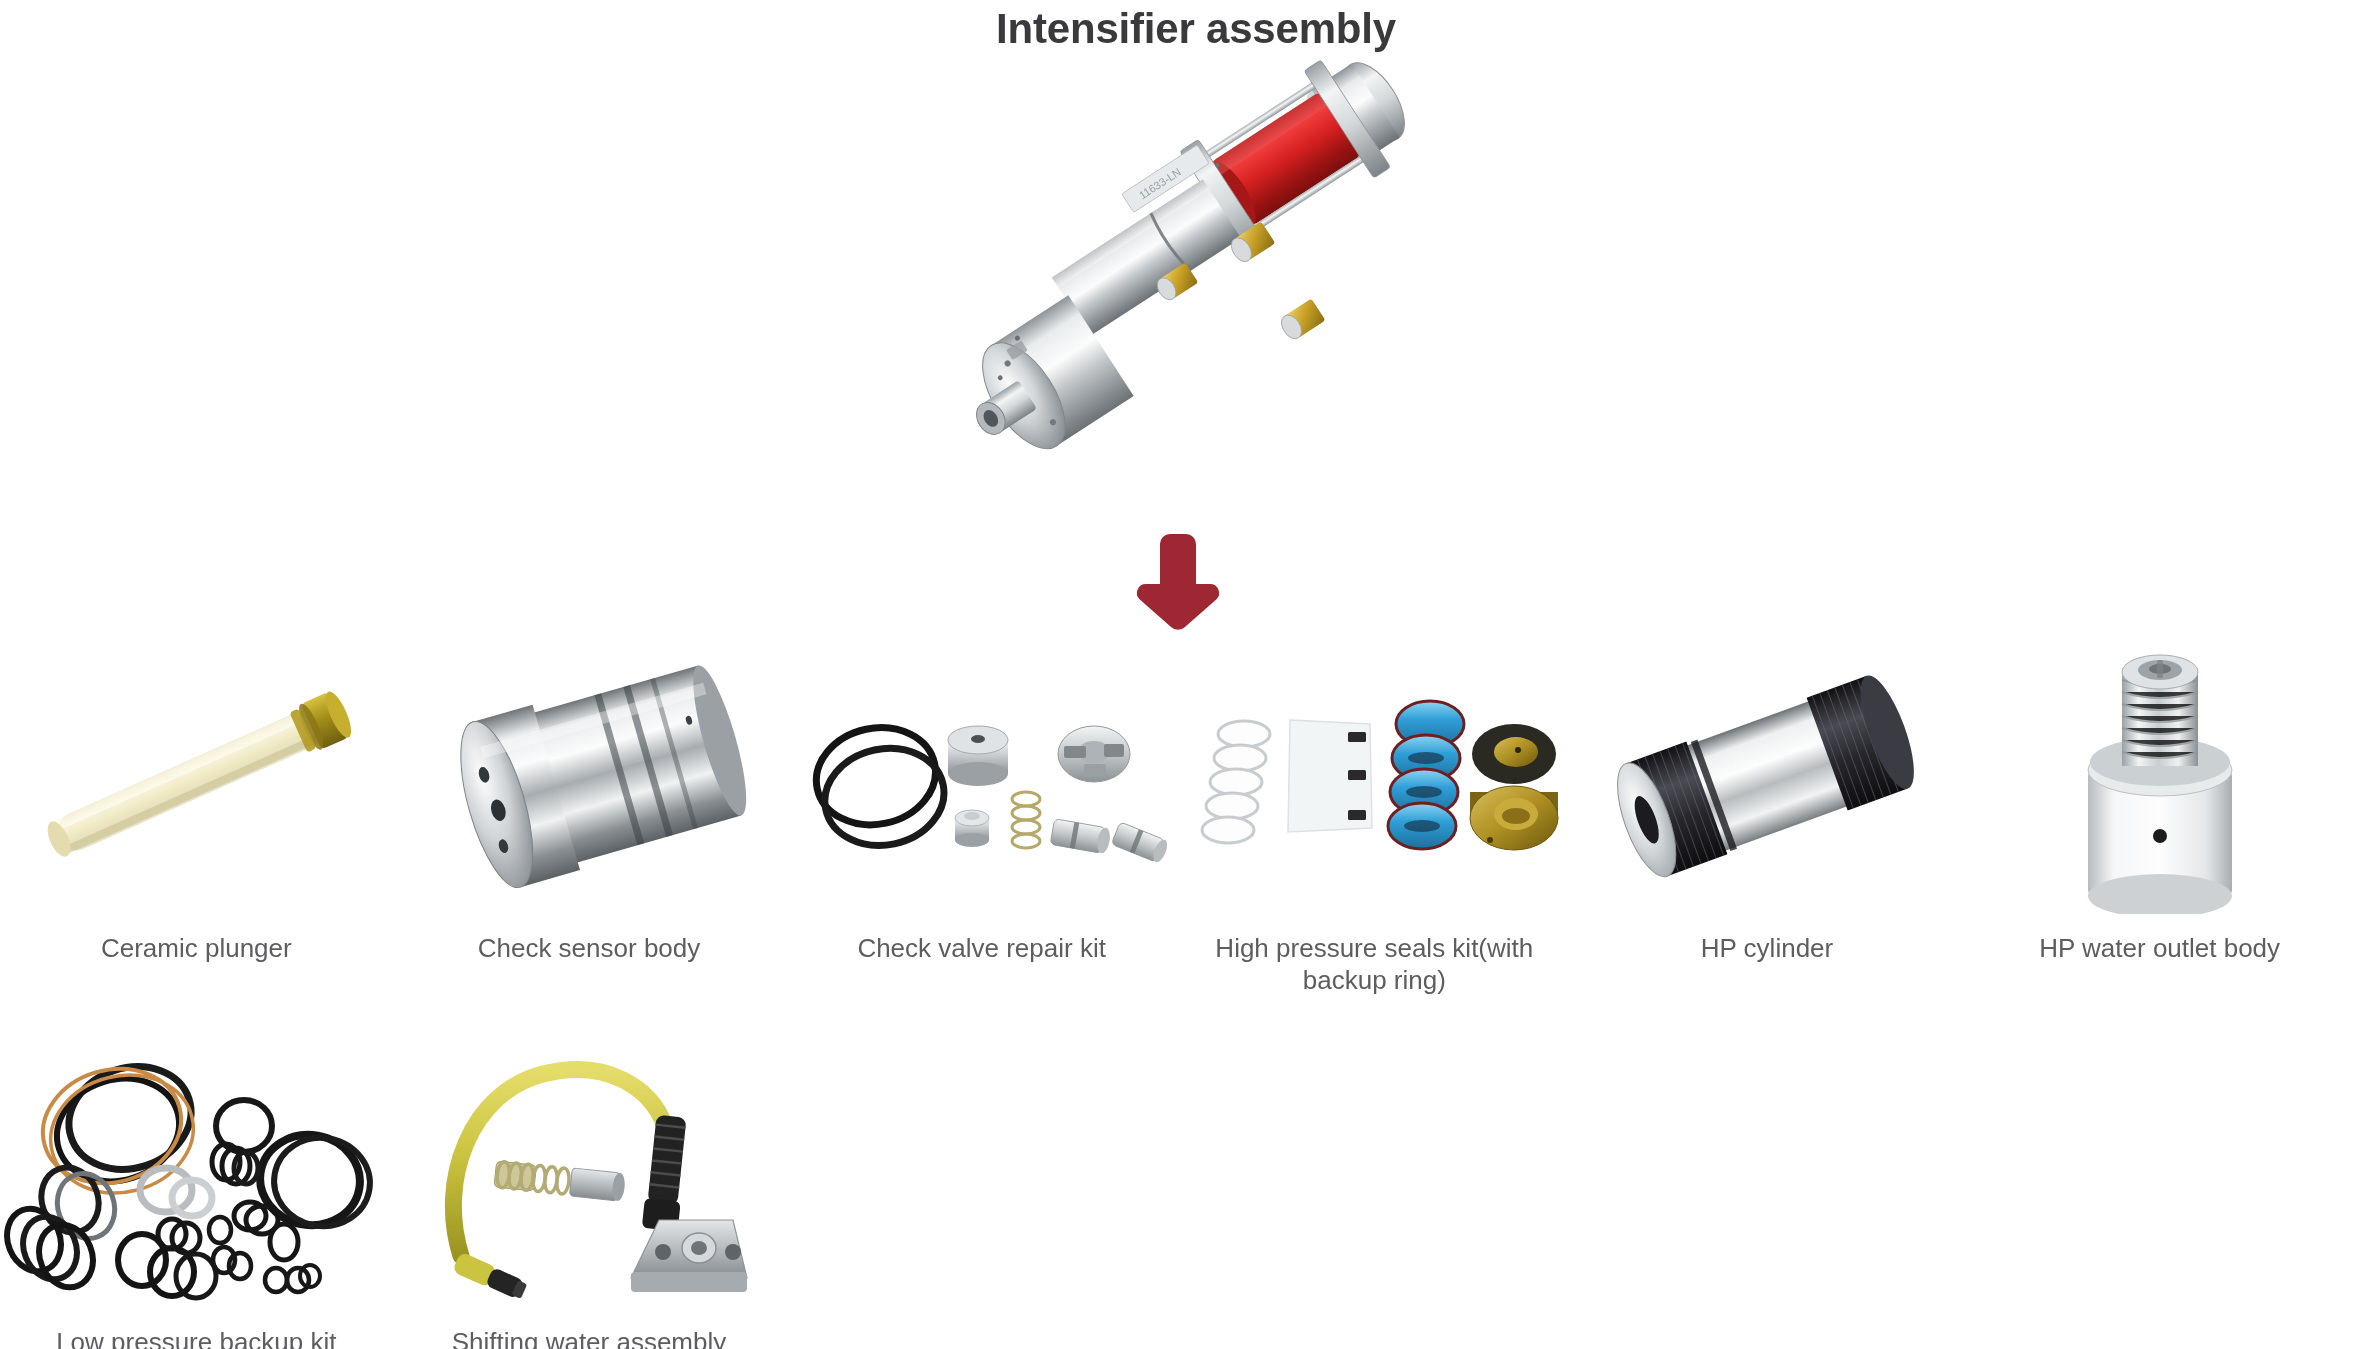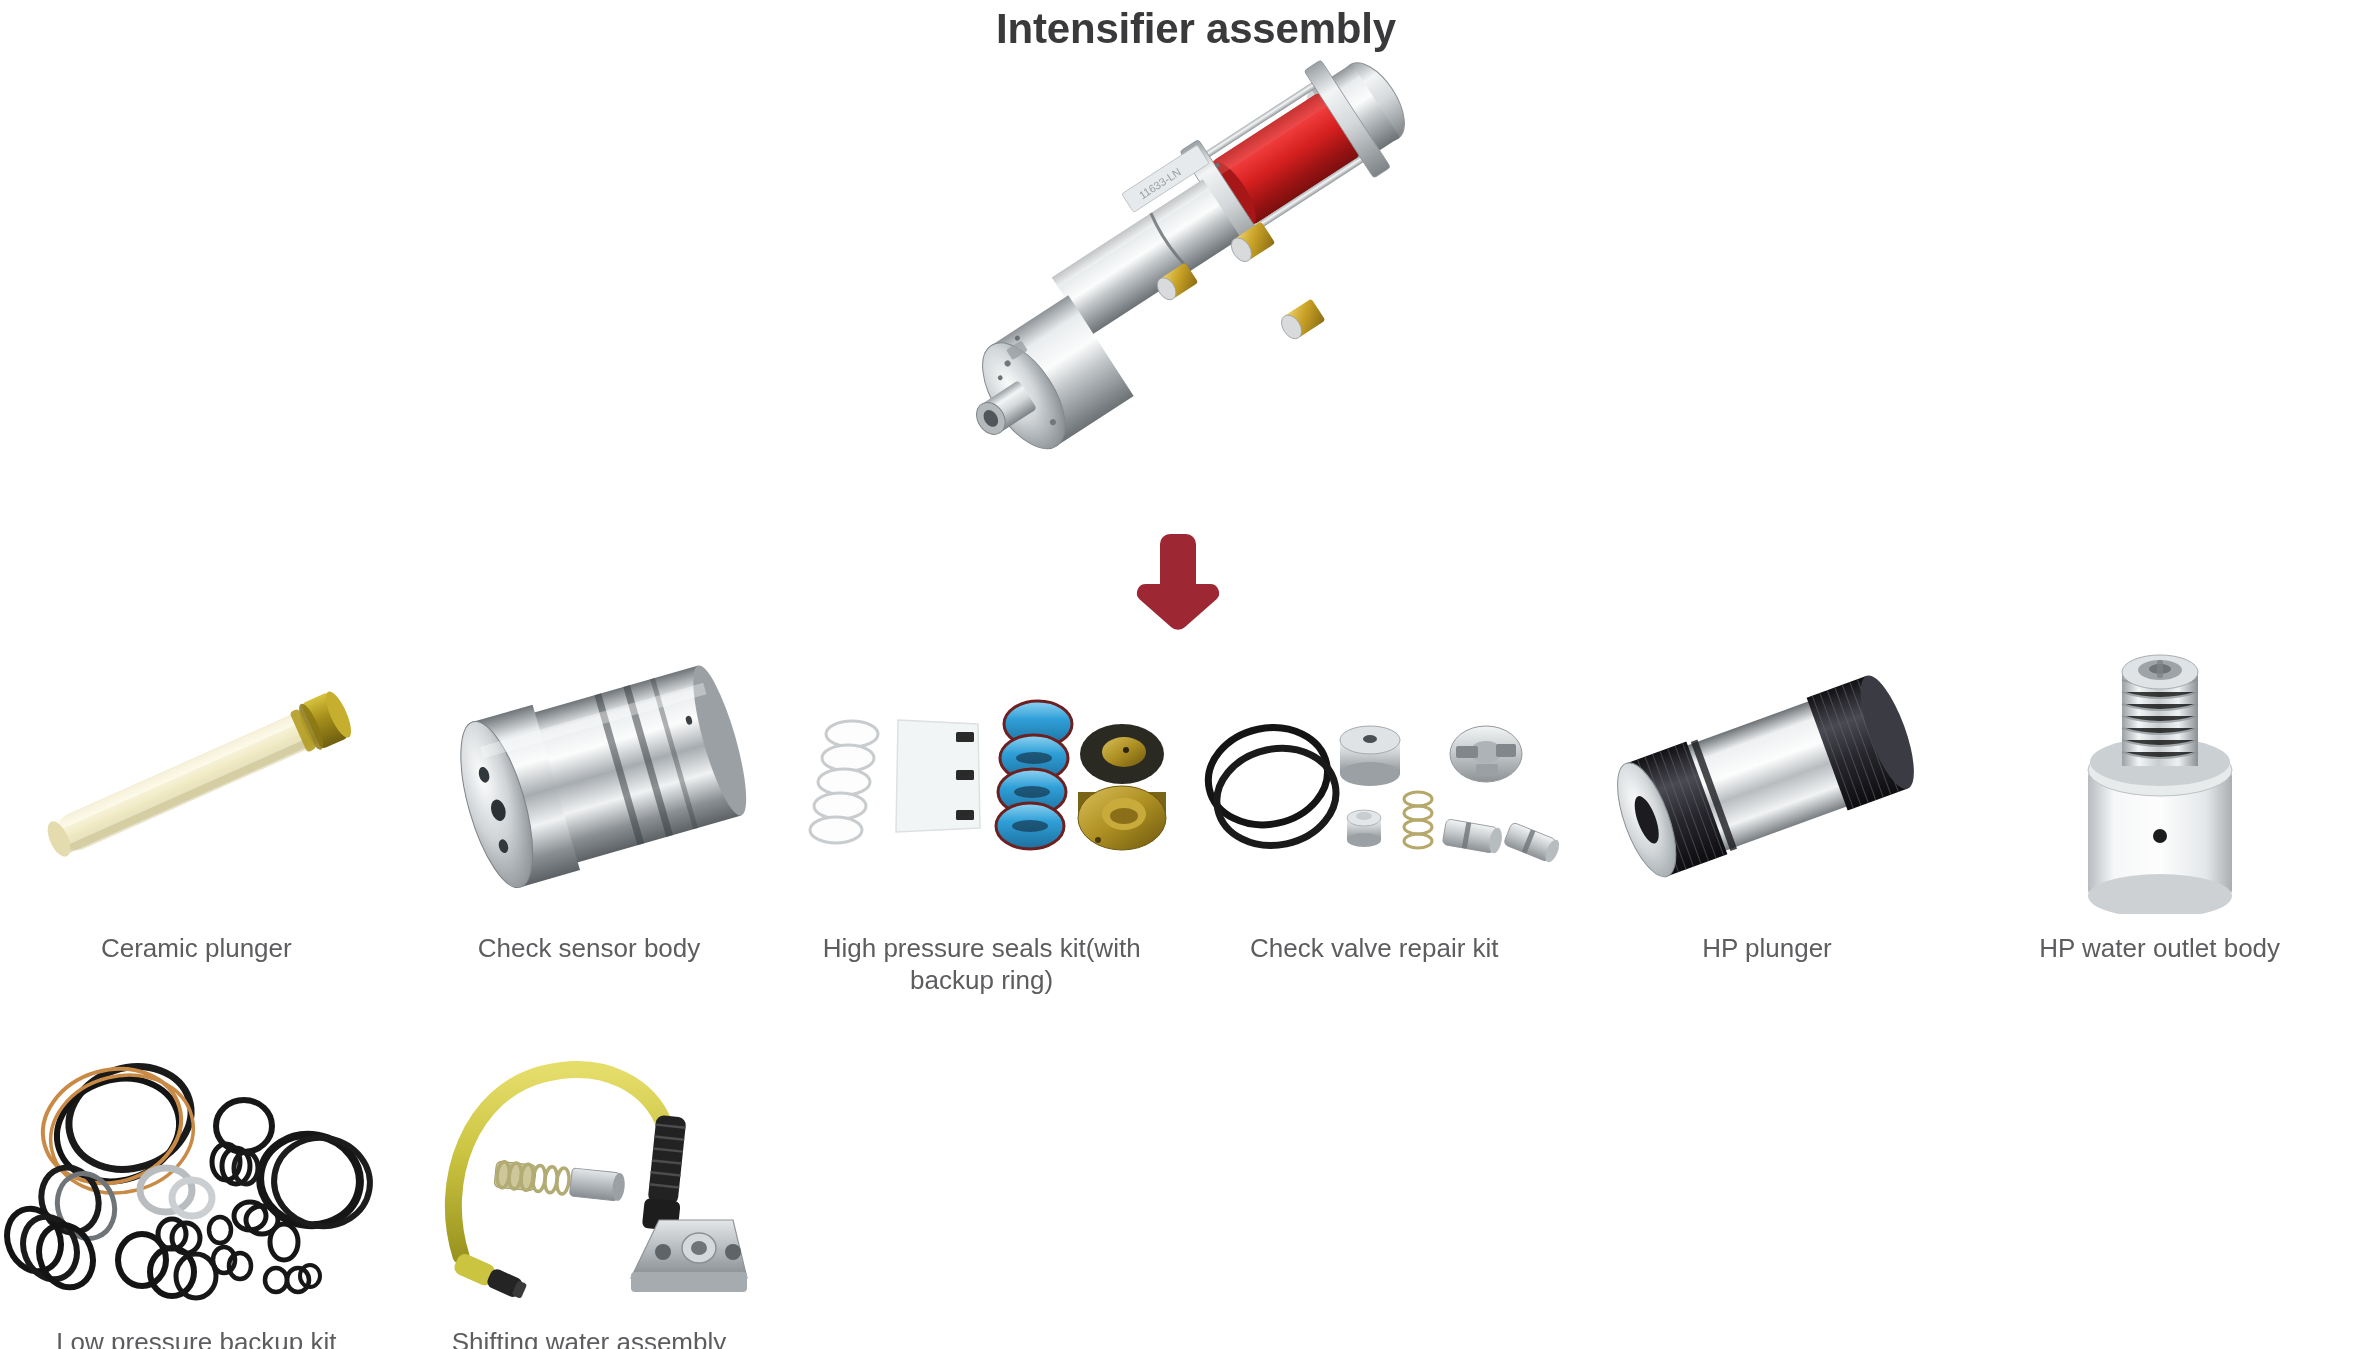--- a/index.html
+++ b/index.html
@@ -268,20 +268,80 @@
           </g>
         </svg>
       </div>
       <div class="caption">Check sensor body</div>
     </div>
 
     <div class="cell">
       <div class="thumb">
         <svg viewBox="0 0 392 278" xmlns="http://www.w3.org/2000/svg">
           <defs>
+            <linearGradient id="stl" x1="0" y1="0" x2="0" y2="1">
+              <stop offset="0%" stop-color="#f2f4f5"></stop>
+              <stop offset="45%" stop-color="#c8ccce"></stop>
+              <stop offset="100%" stop-color="#8d9296"></stop>
+            </linearGradient>
+          </defs>
+
+          <g transform="translate(92,150) rotate(-12)">
+            <ellipse cx="0" cy="-10" rx="60" ry="48" fill="none" stroke="#141414" stroke-width="7"></ellipse>
+            <ellipse cx="4" cy="12" rx="60" ry="48" fill="none" stroke="#1a1a1a" stroke-width="7"></ellipse>
+          </g>
+
+          <g transform="translate(192,112)">
+            <rect x="-30" y="-8" width="60" height="34" fill="url(#stl)"></rect>
+            <ellipse cx="0" cy="-8" rx="30" ry="14" fill="#dfe3e5" stroke="#a5aaae" stroke-width="1"></ellipse>
+            <ellipse cx="0" cy="26" rx="30" ry="12" fill="#9aa0a4"></ellipse>
+            <ellipse cx="0" cy="-9" rx="7" ry="4" fill="#4a4f53"></ellipse>
+          </g>
+
+          <g transform="translate(186,186)">
+            <rect x="-17" y="-4" width="34" height="22" fill="url(#stl)"></rect>
+            <ellipse cx="0" cy="-4" rx="17" ry="8" fill="#e3e7e9" stroke="#a5aaae" stroke-width="0.8"></ellipse>
+            <ellipse cx="0" cy="18" rx="17" ry="7" fill="#9aa0a4"></ellipse>
+            <ellipse cx="0" cy="-6" rx="8" ry="4" fill="#c9cdd0"></ellipse>
+          </g>
+
+          <g transform="translate(240,185)" stroke="#b6a86a" stroke-width="3" fill="none">
+            <ellipse cx="0" cy="-22" rx="14" ry="7"></ellipse>
+            <ellipse cx="0" cy="-8" rx="14" ry="7"></ellipse>
+            <ellipse cx="0" cy="6" rx="14" ry="7"></ellipse>
+            <ellipse cx="0" cy="20" rx="14" ry="7"></ellipse>
+          </g>
+
+          <g transform="translate(308,118)">
+            <ellipse cx="0" cy="0" rx="36" ry="28" fill="url(#stl)" stroke="#93989c" stroke-width="1"></ellipse>
+            <ellipse cx="0" cy="-2" rx="16" ry="11" fill="#aeb3b7"></ellipse>
+            <rect x="-30" y="-8" width="22" height="12" rx="2" fill="#82878b"></rect>
+            <rect x="10" y="-10" width="20" height="13" rx="2" fill="#82878b"></rect>
+            <rect x="-10" y="10" width="22" height="12" rx="2" fill="#9aa0a4"></rect>
+          </g>
+
+          <g transform="translate(292,200) rotate(10)">
+            <rect x="-26" y="-13" width="52" height="26" rx="5" fill="url(#stl)" stroke="#8d9296" stroke-width="0.8"></rect>
+            <rect x="-6" y="-13" width="5" height="26" fill="#6f7478" opacity="0.8"></rect>
+            <ellipse cx="26" cy="0" rx="6" ry="13" fill="#b7bcbf"></ellipse>
+          </g>
+          <g transform="translate(352,206) rotate(22)">
+            <rect x="-24" y="-12" width="48" height="24" rx="5" fill="url(#stl)" stroke="#8d9296" stroke-width="0.8"></rect>
+            <rect x="-4" y="-12" width="5" height="24" fill="#6f7478" opacity="0.8"></rect>
+            <ellipse cx="24" cy="0" rx="5.5" ry="12" fill="#b7bcbf"></ellipse>
+          </g>
+        </svg>
+      </div>
+      <div class="caption">Check valve repair kit</div>
+    </div>
+
+    <div class="cell">
+      <div class="thumb">
+        <svg viewBox="0 0 392 278" xmlns="http://www.w3.org/2000/svg">
+          <defs>
             <linearGradient id="blu" x1="0" y1="0" x2="0" y2="1">
               <stop offset="0%" stop-color="#8fd4f2"></stop>
               <stop offset="40%" stop-color="#2f9fd8"></stop>
               <stop offset="100%" stop-color="#1d6f9c"></stop>
             </linearGradient>
             <linearGradient id="gld" x1="0" y1="0" x2="1" y2="1">
               <stop offset="0%" stop-color="#d9c05a"></stop>
               <stop offset="50%" stop-color="#ad8f22"></stop>
               <stop offset="100%" stop-color="#6d580f"></stop>
             </linearGradient>
@@ -320,80 +380,20 @@
           <g transform="translate(336,182)">
             <rect x="-44" y="-26" width="88" height="24" fill="#7a6416"></rect>
             <ellipse cx="0" cy="0" rx="44" ry="32" fill="url(#gld)" stroke="#6d580f" stroke-width="1"></ellipse>
             <ellipse cx="2" cy="-4" rx="22" ry="16" fill="#c9ab3b"></ellipse>
             <ellipse cx="2" cy="-2" rx="14" ry="8" fill="#8a6f18"></ellipse>
             <circle cx="-24" cy="22" r="3" fill="#4a3a0a"></circle>
           </g>
         </svg>
       </div>
       <div class="caption">High pressure seals kit(with backup ring)</div>
-    </div>
-
-    <div class="cell">
-      <div class="thumb">
-        <svg viewBox="0 0 392 278" xmlns="http://www.w3.org/2000/svg">
-          <defs>
-            <linearGradient id="stl" x1="0" y1="0" x2="0" y2="1">
-              <stop offset="0%" stop-color="#f2f4f5"></stop>
-              <stop offset="45%" stop-color="#c8ccce"></stop>
-              <stop offset="100%" stop-color="#8d9296"></stop>
-            </linearGradient>
-          </defs>
-
-          <g transform="translate(92,150) rotate(-12)">
-            <ellipse cx="0" cy="-10" rx="60" ry="48" fill="none" stroke="#141414" stroke-width="7"></ellipse>
-            <ellipse cx="4" cy="12" rx="60" ry="48" fill="none" stroke="#1a1a1a" stroke-width="7"></ellipse>
-          </g>
-
-          <g transform="translate(192,112)">
-            <rect x="-30" y="-8" width="60" height="34" fill="url(#stl)"></rect>
-            <ellipse cx="0" cy="-8" rx="30" ry="14" fill="#dfe3e5" stroke="#a5aaae" stroke-width="1"></ellipse>
-            <ellipse cx="0" cy="26" rx="30" ry="12" fill="#9aa0a4"></ellipse>
-            <ellipse cx="0" cy="-9" rx="7" ry="4" fill="#4a4f53"></ellipse>
-          </g>
-
-          <g transform="translate(186,186)">
-            <rect x="-17" y="-4" width="34" height="22" fill="url(#stl)"></rect>
-            <ellipse cx="0" cy="-4" rx="17" ry="8" fill="#e3e7e9" stroke="#a5aaae" stroke-width="0.8"></ellipse>
-            <ellipse cx="0" cy="18" rx="17" ry="7" fill="#9aa0a4"></ellipse>
-            <ellipse cx="0" cy="-6" rx="8" ry="4" fill="#c9cdd0"></ellipse>
-          </g>
-
-          <g transform="translate(240,185)" stroke="#b6a86a" stroke-width="3" fill="none">
-            <ellipse cx="0" cy="-22" rx="14" ry="7"></ellipse>
-            <ellipse cx="0" cy="-8" rx="14" ry="7"></ellipse>
-            <ellipse cx="0" cy="6" rx="14" ry="7"></ellipse>
-            <ellipse cx="0" cy="20" rx="14" ry="7"></ellipse>
-          </g>
-
-          <g transform="translate(308,118)">
-            <ellipse cx="0" cy="0" rx="36" ry="28" fill="url(#stl)" stroke="#93989c" stroke-width="1"></ellipse>
-            <ellipse cx="0" cy="-2" rx="16" ry="11" fill="#aeb3b7"></ellipse>
-            <rect x="-30" y="-8" width="22" height="12" rx="2" fill="#82878b"></rect>
-            <rect x="10" y="-10" width="20" height="13" rx="2" fill="#82878b"></rect>
-            <rect x="-10" y="10" width="22" height="12" rx="2" fill="#9aa0a4"></rect>
-          </g>
-
-          <g transform="translate(292,200) rotate(10)">
-            <rect x="-26" y="-13" width="52" height="26" rx="5" fill="url(#stl)" stroke="#8d9296" stroke-width="0.8"></rect>
-            <rect x="-6" y="-13" width="5" height="26" fill="#6f7478" opacity="0.8"></rect>
-            <ellipse cx="26" cy="0" rx="6" ry="13" fill="#b7bcbf"></ellipse>
-          </g>
-          <g transform="translate(352,206) rotate(22)">
-            <rect x="-24" y="-12" width="48" height="24" rx="5" fill="url(#stl)" stroke="#8d9296" stroke-width="0.8"></rect>
-            <rect x="-4" y="-12" width="5" height="24" fill="#6f7478" opacity="0.8"></rect>
-            <ellipse cx="24" cy="0" rx="5.5" ry="12" fill="#b7bcbf"></ellipse>
-          </g>
-        </svg>
-      </div>
-      <div class="caption">Check valve repair kit</div>
     </div>
 
     <div class="cell">
       <div class="thumb">
         <svg viewBox="0 0 392 278" xmlns="http://www.w3.org/2000/svg">
           <defs>
             <linearGradient id="hpBody" x1="0" y1="0" x2="0" y2="1">
               <stop offset="0%" stop-color="#6c7175"></stop>
               <stop offset="16%" stop-color="#eef0f1"></stop>
               <stop offset="38%" stop-color="#fcfdfd"></stop>
@@ -441,21 +441,21 @@
 
             <rect x="-60" y="-58" width="7" height="116" fill="#1b1b20" opacity="0.8"></rect>
 
             <ellipse cx="-128" cy="0" rx="22" ry="60" fill="url(#hpFace)" stroke="#8b9094" stroke-width="1"></ellipse>
             <ellipse cx="-128" cy="0" rx="9" ry="25" fill="#1c1c20"></ellipse>
 
             <ellipse cx="128" cy="0" rx="18" ry="60" fill="#3b3b43"></ellipse>
           </g>
         </svg>
       </div>
-      <div class="caption">HP plunger</div>
+      <div class="caption">HP cylinder</div>
     </div>
 
     <div class="cell">
       <div class="thumb">
         <svg viewBox="0 0 392 278" xmlns="http://www.w3.org/2000/svg">
           <defs>
             <linearGradient id="wobBody" x1="0" y1="0" x2="1" y2="0">
               <stop offset="0%" stop-color="#b7bcc0"></stop>
               <stop offset="18%" stop-color="#f6f7f8"></stop>
               <stop offset="50%" stop-color="#fdfdfd"></stop>

